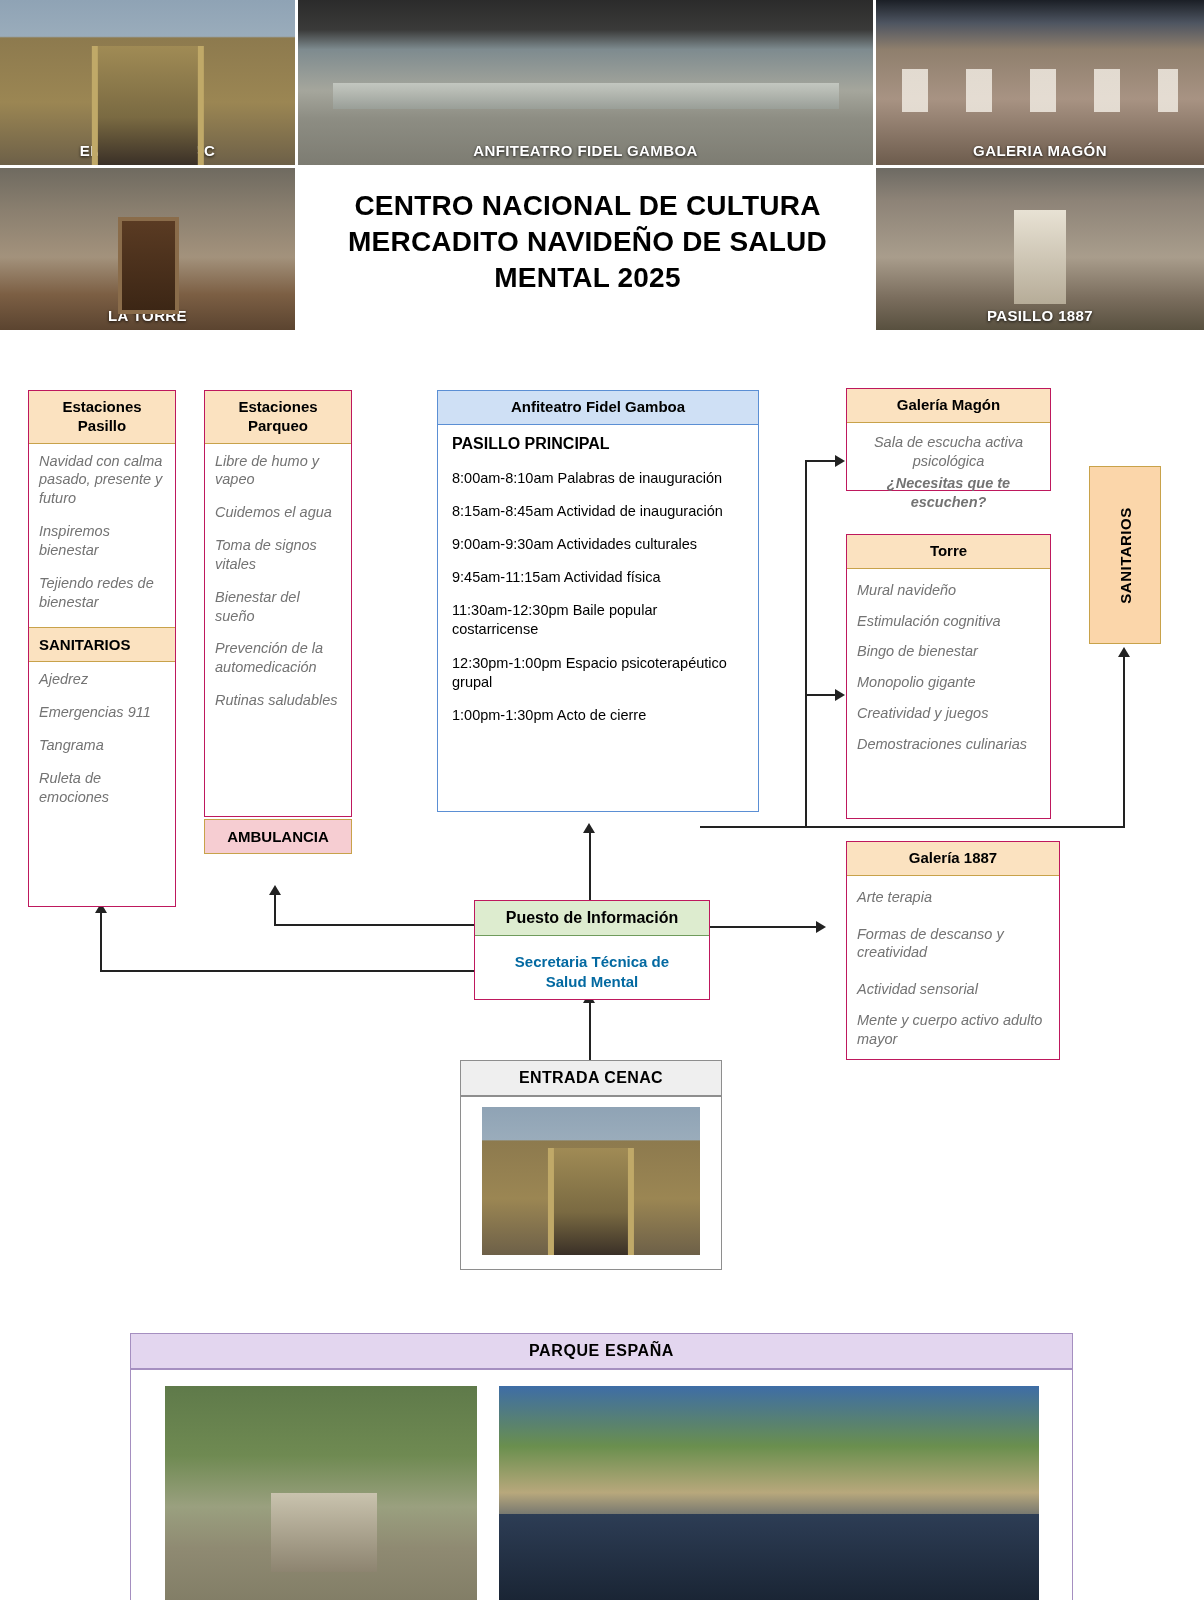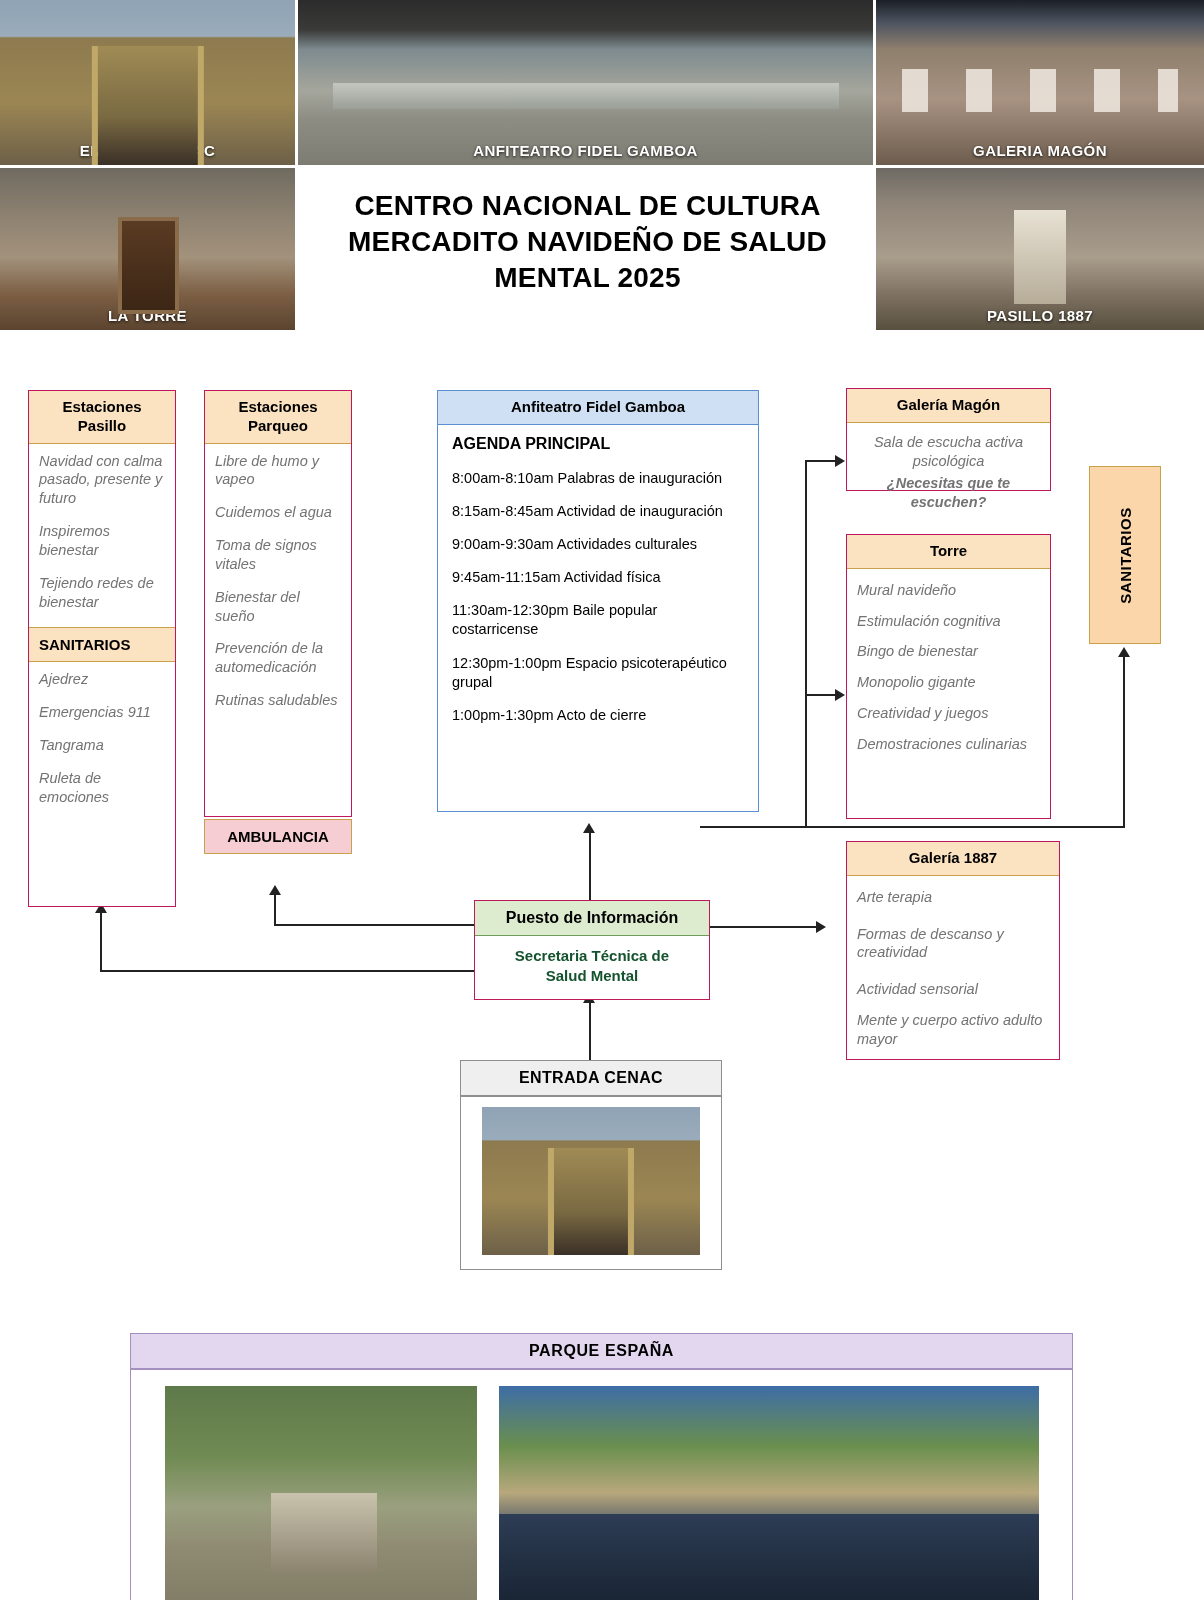--- a/index.html
+++ b/index.html
@@ -134,22 +134,22 @@
   .box.green .hdr {
     background: #ddeccf;
     border-bottom: 1px solid #6f9b5c;
     font-size: 16px;
   }
   .box.green .sub {
     text-align: center;
     font-weight: bold;
     font-size: 15px;
     line-height: 1.3;
-    padding: 10px 8px;
-    color: #14532d;
+    padding: 16px 8px;
+    color: #0369a1;
   }
   .box.gray { border: 1px solid #8e8e8e; }
   .box.gray .hdr {
     background: #efefef;
     border-bottom: 1px solid #8e8e8e;
     font-size: 16px;
     letter-spacing: .4px;
   }
   .box.purple { border: 1px solid #a58fc0; }
   .box.purple .hdr {
@@ -368,21 +368,21 @@
       <div class="item">Bienestar del sueño</div>
       <div class="item">Prevención de la automedicación</div>
       <div class="item">Rutinas saludables</div>
     </div>
   </div>
   <div class="pink-box" style="left:204px; top:819px; width:148px;">AMBULANCIA</div>
 
   <div class="box blue" style="left:437px; top:390px; width:322px; height:422px;">
     <div class="hdr">Anfiteatro Fidel Gamboa</div>
     <div class="body" style="padding:6px 14px;">
-      <div id="agenda-title">AGENDA PRINCIPAL</div>
+      <div id="agenda-title">PASILLO PRINCIPAL</div>
       <div class="agenda-item">8:00am-8:10am Palabras de inauguración</div>
       <div class="agenda-item">8:15am-8:45am Actividad de inauguración</div>
       <div class="agenda-item">9:00am-9:30am Actividades culturales</div>
       <div class="agenda-item">9:45am-11:15am Actividad física</div>
       <div class="agenda-item">11:30am-12:30pm Baile popular costarricense</div>
       <div class="agenda-item">12:30pm-1:00pm  Espacio psicoterapéutico grupal</div>
       <div class="agenda-item">1:00pm-1:30pm  Acto de cierre</div>
     </div>
   </div>
 

